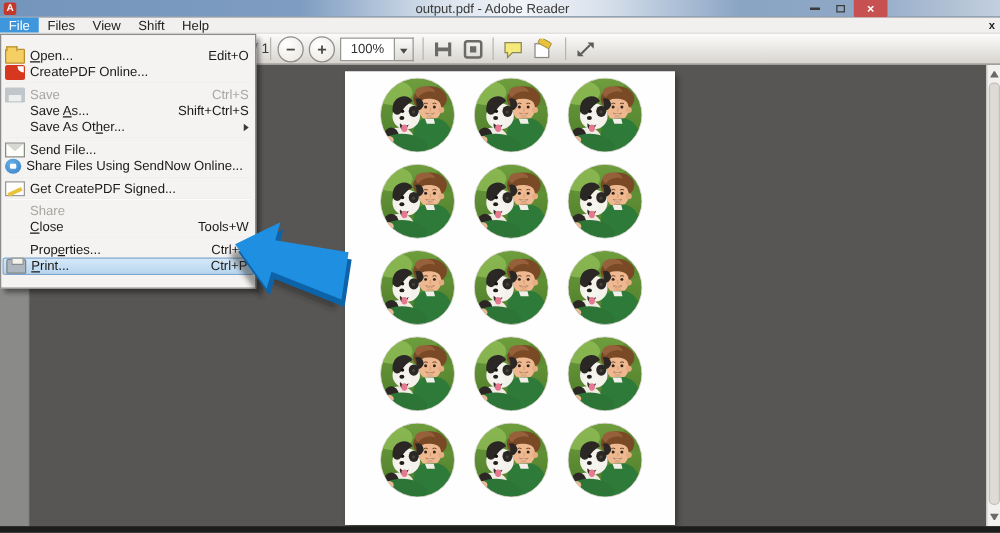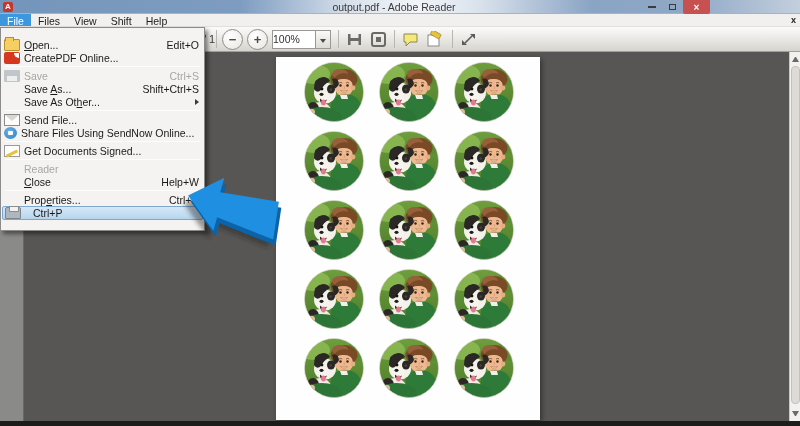--- a/index.html
+++ b/index.html
@@ -29,21 +29,21 @@
 
   
   #toolbar{left:0;top:27px;width:800px;height:25px;
     background:linear-gradient(#fcfbfa,#e6e4e0 60%,#d7d4cf);border-bottom:1px solid #a29f9a;}
   .tsep{width:1px;height:18px;background:#b9b6b1;position:absolute;top:3px;}
   #page-ind{left:203px;top:6px;color:#3a3a3a;font-size:11px;}
   .roundbtn{width:21px;height:21px;border:1px solid #8f8d89;border-radius:50%;top:2px;
     background:radial-gradient(circle at 35% 30%,#ffffff,#e8e6e1);color:#4a4946;
     font-size:13px;font-weight:bold;text-align:center;line-height:19px;}
   #zoom-box{left:272px;top:3px;width:44px;height:19px;background:#fff;border:1px solid #9a9894;
-    line-height:17px;font-size:10.5px;color:#333;}
+    text-align:center;line-height:17px;font-size:10.5px;color:#333;}
   #zoom-arrow{left:316px;top:3px;width:15px;height:19px;border:1px solid #9a9894;border-left:none;
     background:linear-gradient(#fbfaf9,#dedbd6);text-align:center;}
   #zoom-arrow .tri{margin:8px auto 0;width:0;height:0;border-left:3px solid transparent;border-right:3px solid transparent;border-top:4px solid #4a4946;}
   .toolicon{top:4px;width:17px;height:17px;}
   #right-tabs{right:10px;top:4px;display:flex;align-items:center;height:17px;}
   .rtab{color:#2b6ba5;font-weight:bold;font-size:11.5px;padding:0 12px;}
   .rtab-sep{width:1px;height:16px;background:#c0bdb8;}
 
   
   #doc-area{left:0;top:52px;width:800px;height:369px;background:#575654;}
@@ -305,40 +305,41 @@
         <span class="mi icon-send-file-icon"></span>
         <span class="mlabel">Send File...</span>
       </div>
       <div class="mrow">
         <span class="mi icon-sendnow-icon"></span>
         <span class="mlabel">Share Files Using SendNow Online...</span>
       </div>
       <div class="msep"></div>
       <div class="mrow">
         <span class="mi icon-sign-doc-icon"></span>
-        <span class="mlabel">Get Documents Signed...</span>
+        <span class="mlabel">Get CreatePDF Signed...</span>
       </div>
       <div class="msep"></div>
       <div class="mrow disabled">
         <span class="mi icon-none"></span>
-        <span class="mlabel">Reader</span>
+        <span class="mlabel">Share</span>
       </div>
       <div class="mrow">
         <span class="mi icon-none"></span>
         <span class="mlabel"><u>C</u>lose</span>
-        <span class="mshort">Help+W</span>
+        <span class="mshort">Tools+W</span>
       </div>
       <div class="msep"></div>
       <div class="mrow">
         <span class="mi icon-none"></span>
         <span class="mlabel">Prop<u>e</u>rties...</span>
         <span class="mshort">Ctrl+D</span>
       </div>
       <div class="mrow hl">
         <span class="mi icon-print-icon"></span>
+        <span class="mlabel"><u>P</u>rint...</span>
         <span class="mshort">Ctrl+P</span>
       </div>
     </div>
 
   <svg id="callout-arrow" class="abs" width="130" height="95">
     <defs>
         <filter id="ashadow" x="-30%" y="-30%" width="160%" height="160%">
           <feGaussianBlur stdDeviation="2.2"></feGaussianBlur>
         </filter>
       </defs>

